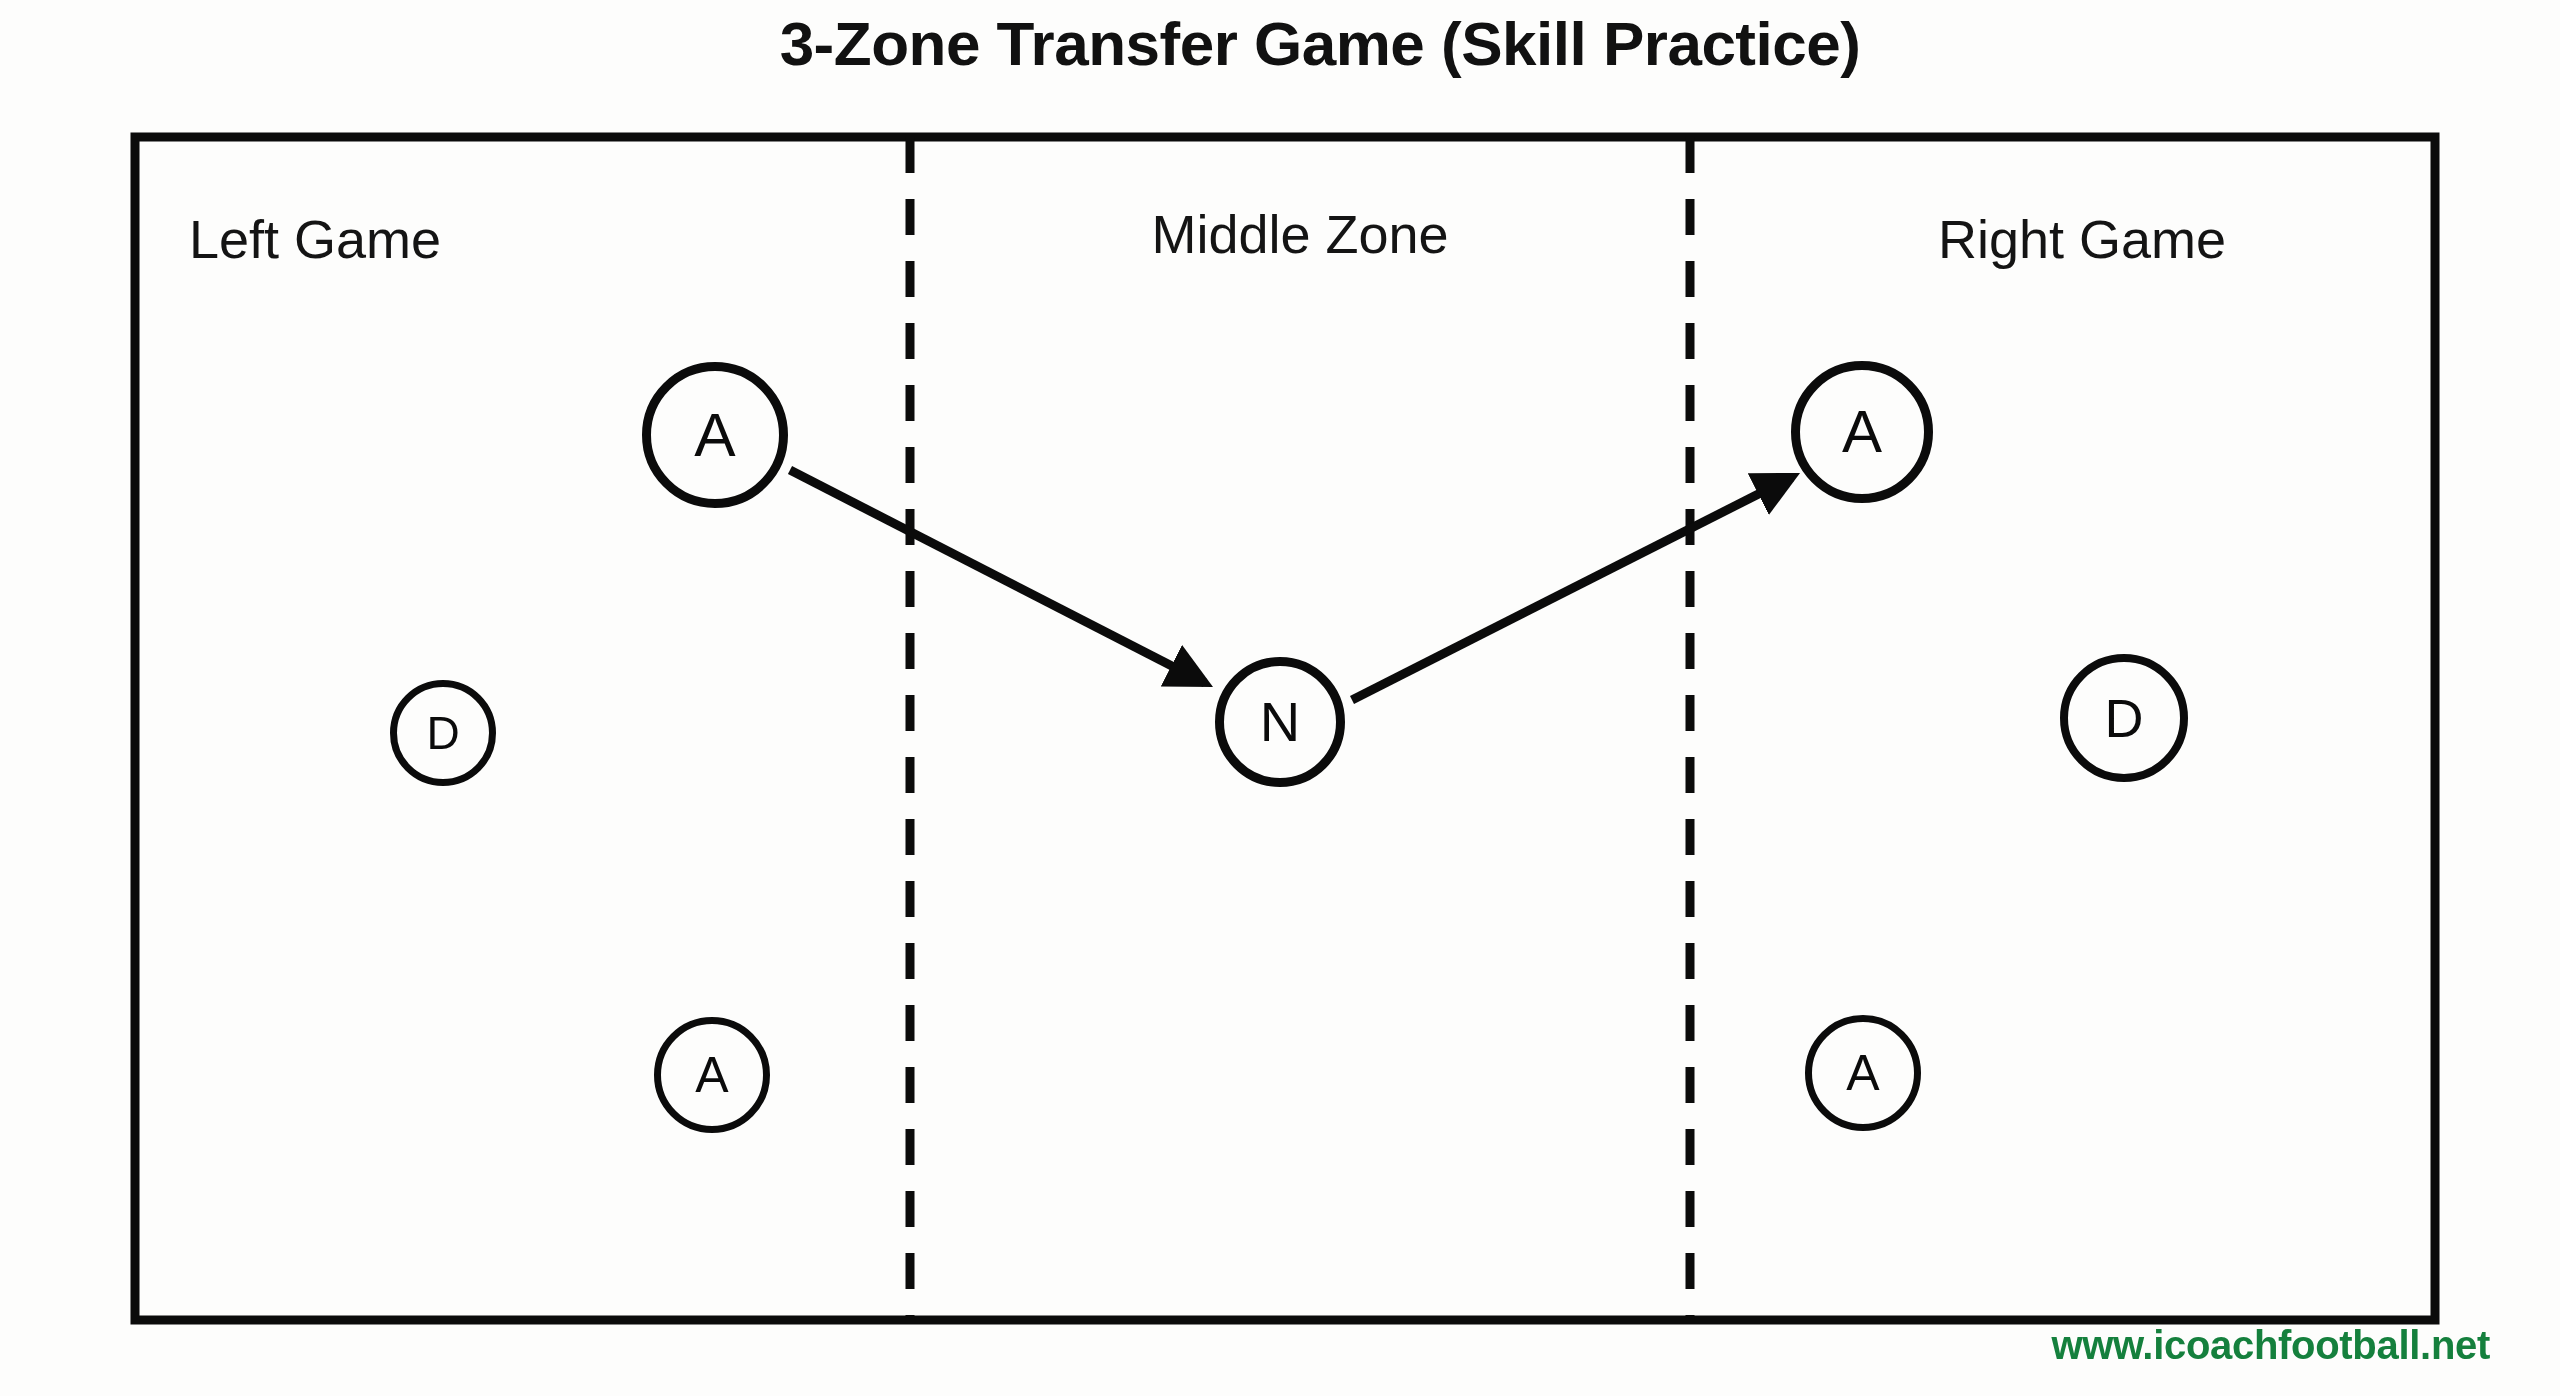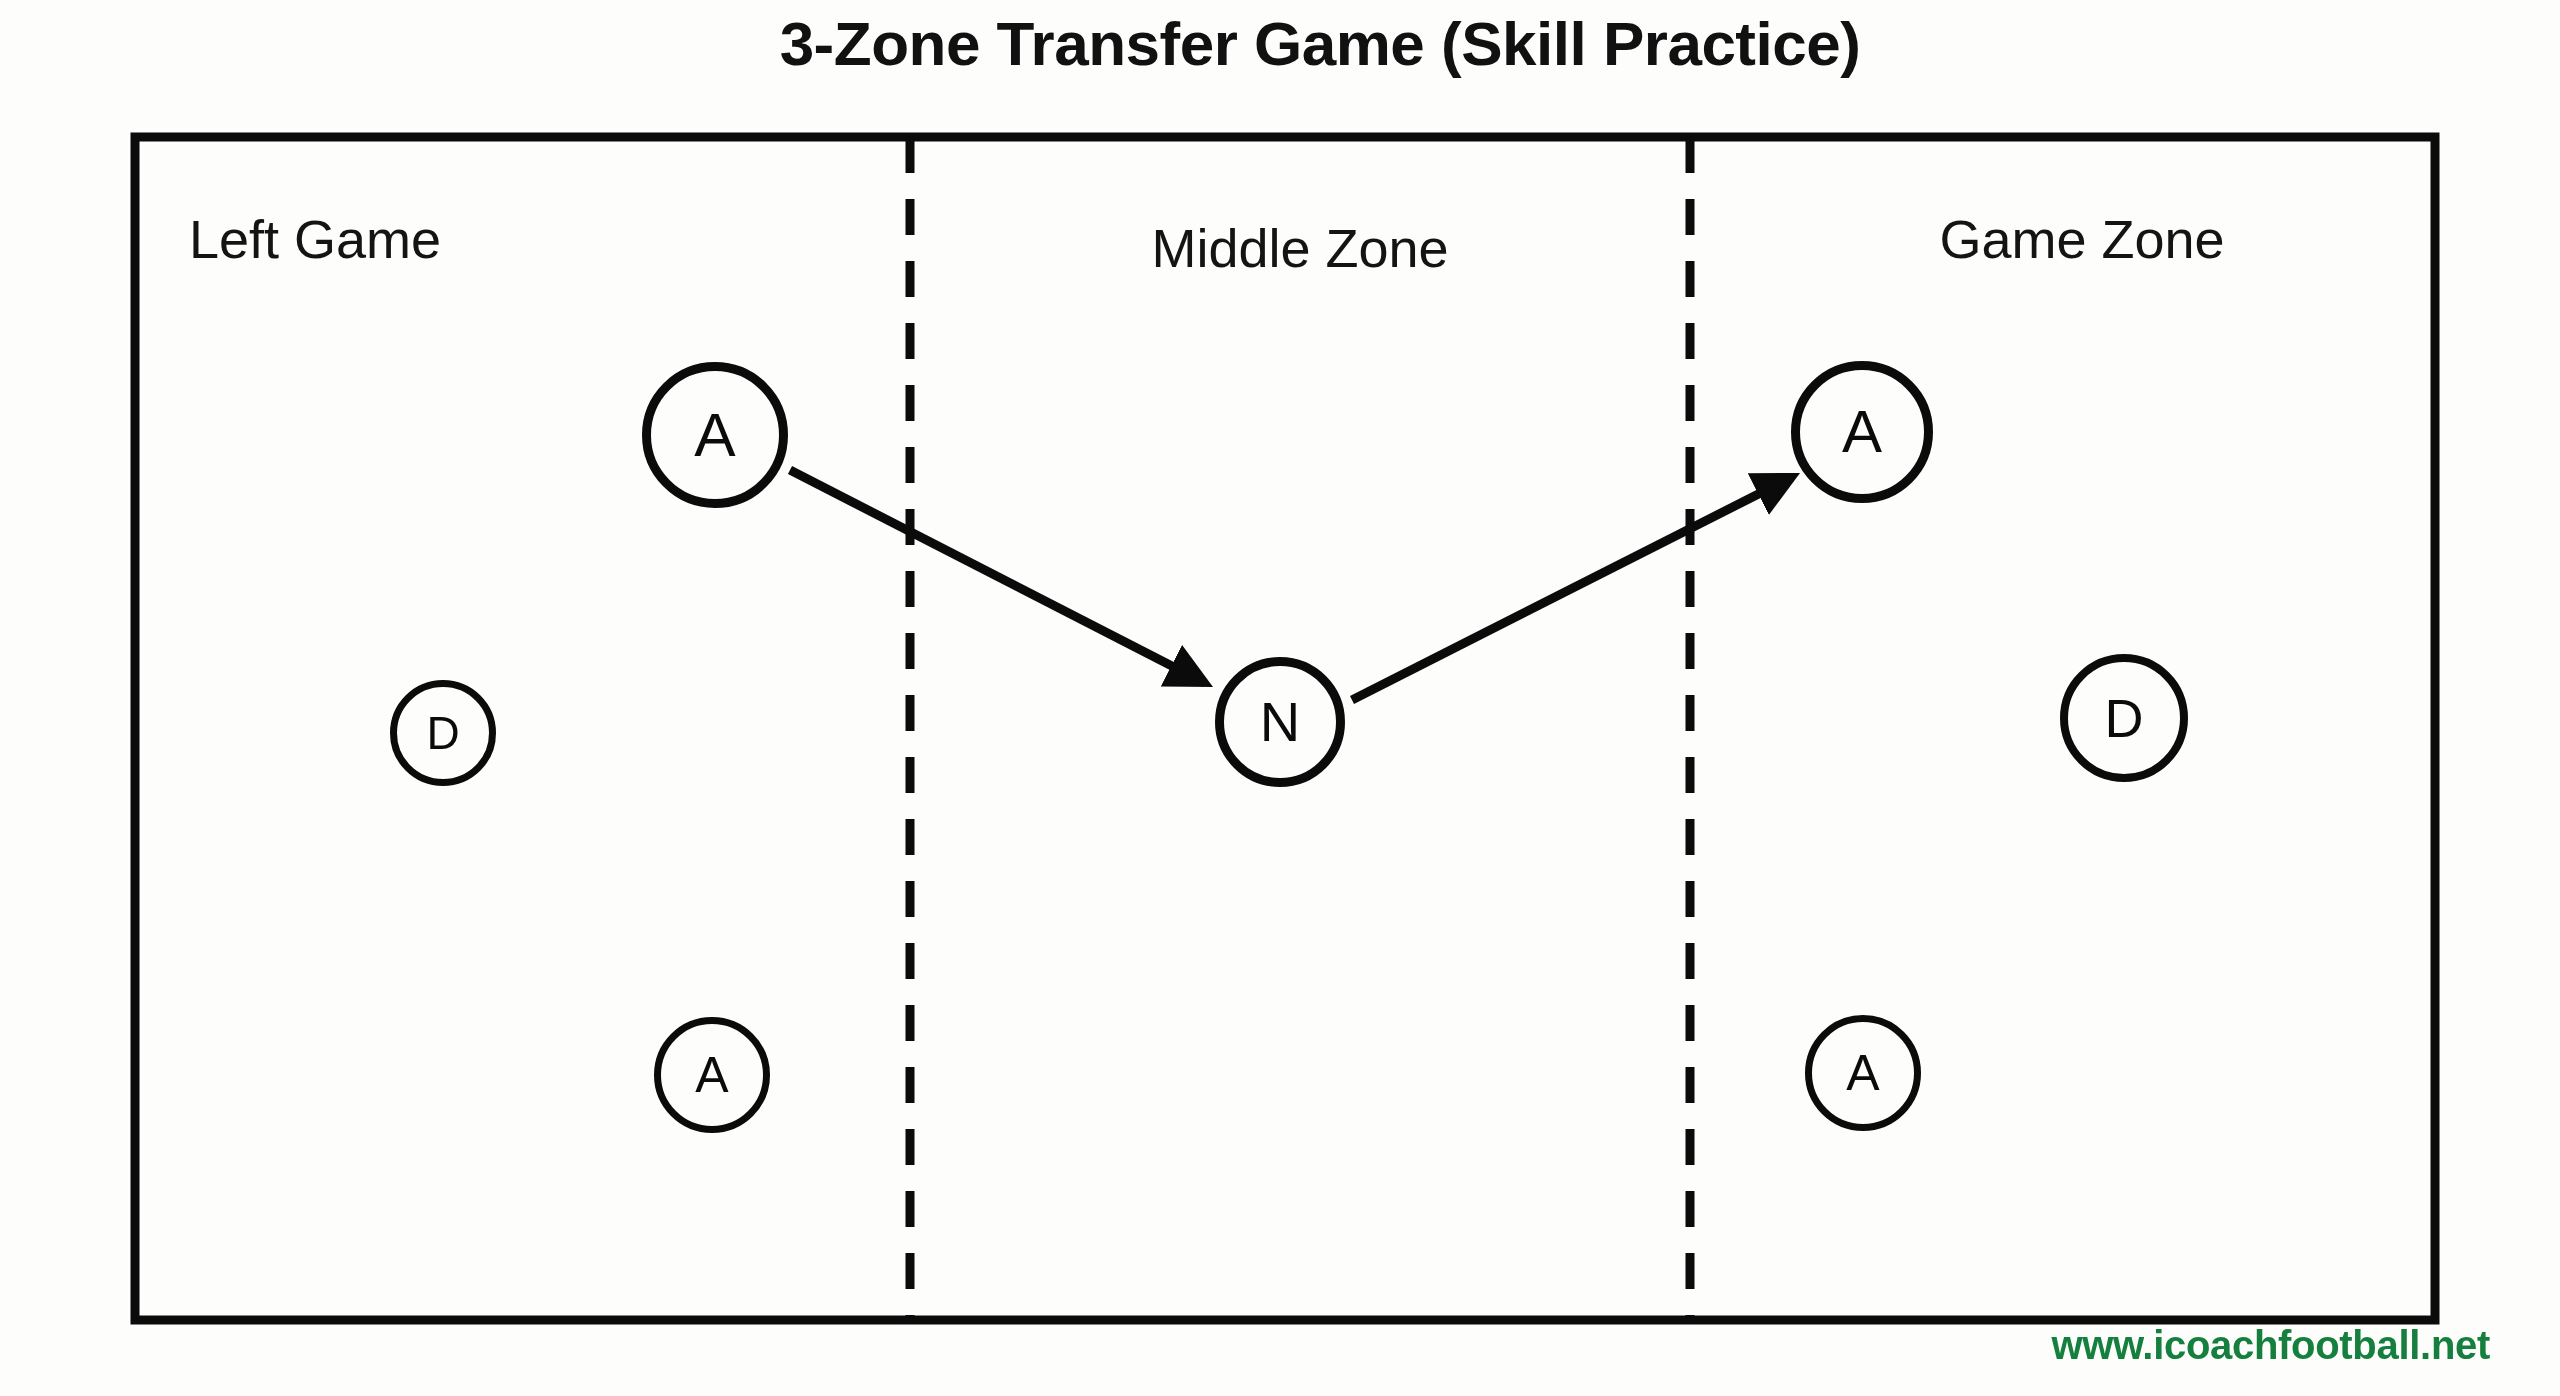--- a/index.html
+++ b/index.html
@@ -104,22 +104,22 @@
     <line id="divider-0" x1="910" y1="137" x2="910" y2="1320" stroke="#0b0b0b" stroke-width="9" stroke-dasharray="36 26"></line>
 
     <line id="divider-1" x1="1690" y1="137" x2="1690" y2="1320" stroke="#0b0b0b" stroke-width="9" stroke-dasharray="36 26"></line>
 
     <line id="pass-0" x1="790" y1="470" x2="1205" y2="683" stroke="#0b0b0b" stroke-width="9" marker-end="url(#arrowhead)"></line>
 
     <line id="pass-1" x1="1352" y1="700" x2="1792" y2="477" stroke="#0b0b0b" stroke-width="9" marker-end="url(#arrowhead)"></line>
   </svg>
 
   <div class="zone-label" id="zone-label-0" style="left: 315px; top: 208px;">Left Game</div>
-  <div class="zone-label" id="zone-label-1" style="left: 1300px; top: 217px;">Middle Zone</div>
-  <div class="zone-label" id="zone-label-2" style="left: 2082px; top: 208px;">Game Zone</div>
+  <div class="zone-label" id="zone-label-1" style="left: 1300px; top: 203px;">Middle Zone</div>
+  <div class="zone-label" id="zone-label-2" style="left: 2082px; top: 208px;">Right Game</div>
 
   <div class="player-token" id="player-0" style="left: 715px; top: 435px; width: 146px; height: 146px; border-width: 9px; border-color: rgb(11, 11, 11); font-size: 62px;">A</div>
   <div class="player-token" id="player-1" style="left: 443px; top: 733px; width: 106px; height: 106px; border-width: 7px; border-color: rgb(11, 11, 11); font-size: 46px;">D</div>
   <div class="player-token" id="player-2" style="left: 712px; top: 1075px; width: 116px; height: 116px; border-width: 7px; border-color: rgb(11, 11, 11); font-size: 50px;">A</div>
   <div class="player-token" id="player-3" style="left: 1280px; top: 722px; width: 130px; height: 130px; border-width: 9px; border-color: rgb(11, 11, 11); font-size: 56px;">N</div>
   <div class="player-token" id="player-4" style="left: 1862px; top: 432px; width: 142px; height: 142px; border-width: 9px; border-color: rgb(11, 11, 11); font-size: 60px;">A</div>
   <div class="player-token" id="player-5" style="left: 2124px; top: 718px; width: 128px; height: 128px; border-width: 8px; border-color: rgb(11, 11, 11); font-size: 54px;">D</div>
   <div class="player-token" id="player-6" style="left: 1863px; top: 1073px; width: 116px; height: 116px; border-width: 7px; border-color: rgb(11, 11, 11); font-size: 50px;">A</div>
 
   <div class="watermark">www.icoachfootball.net</div>

